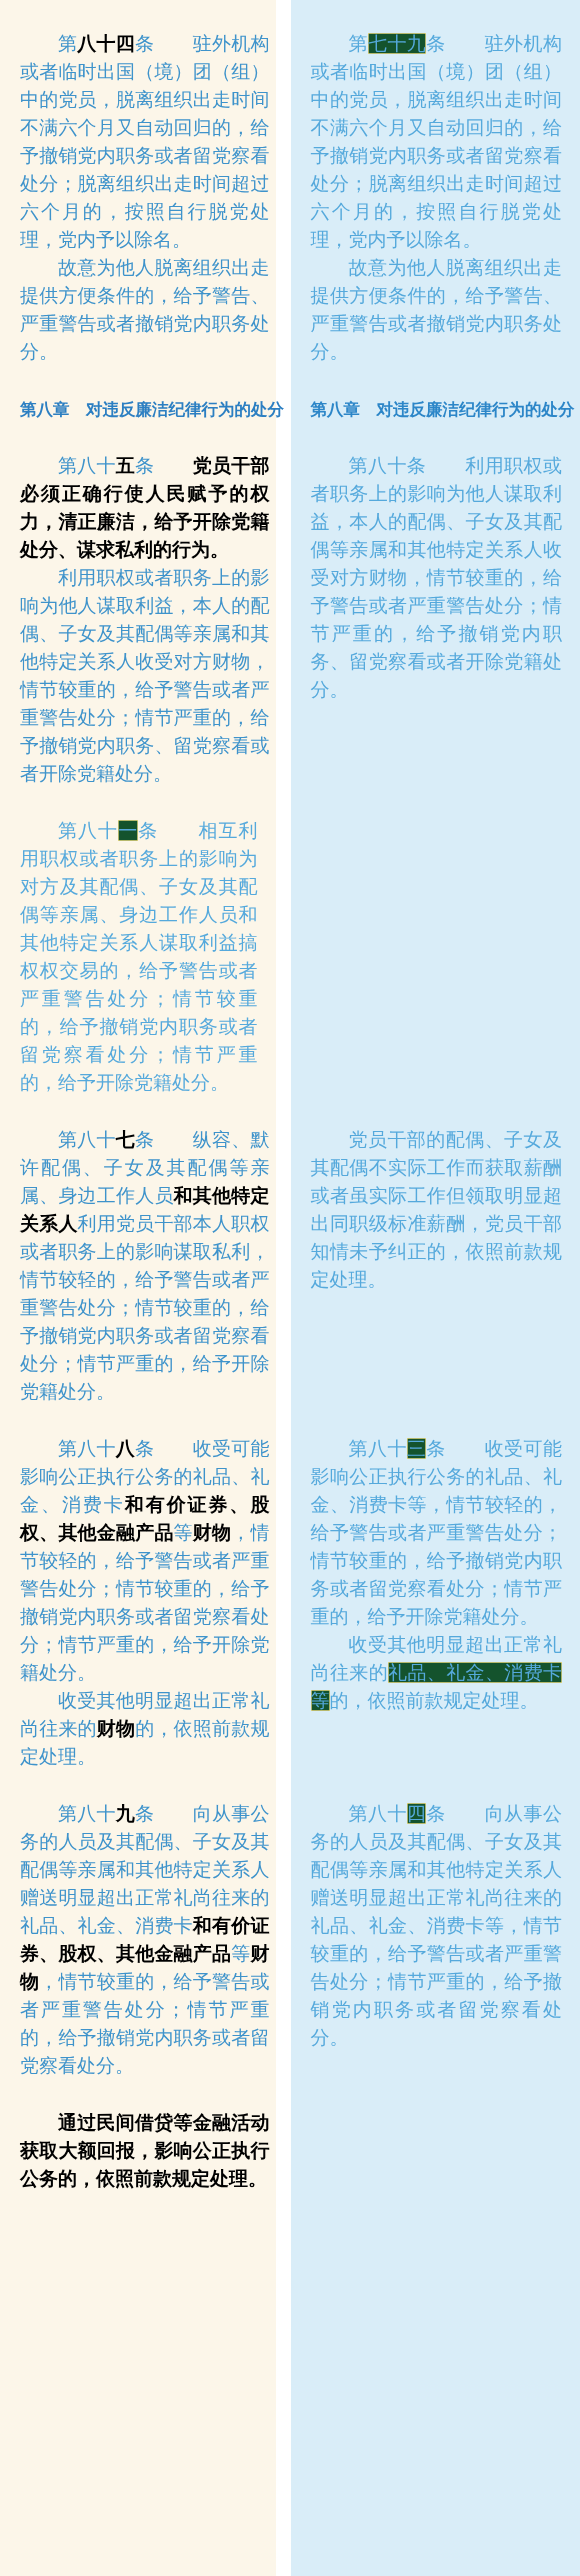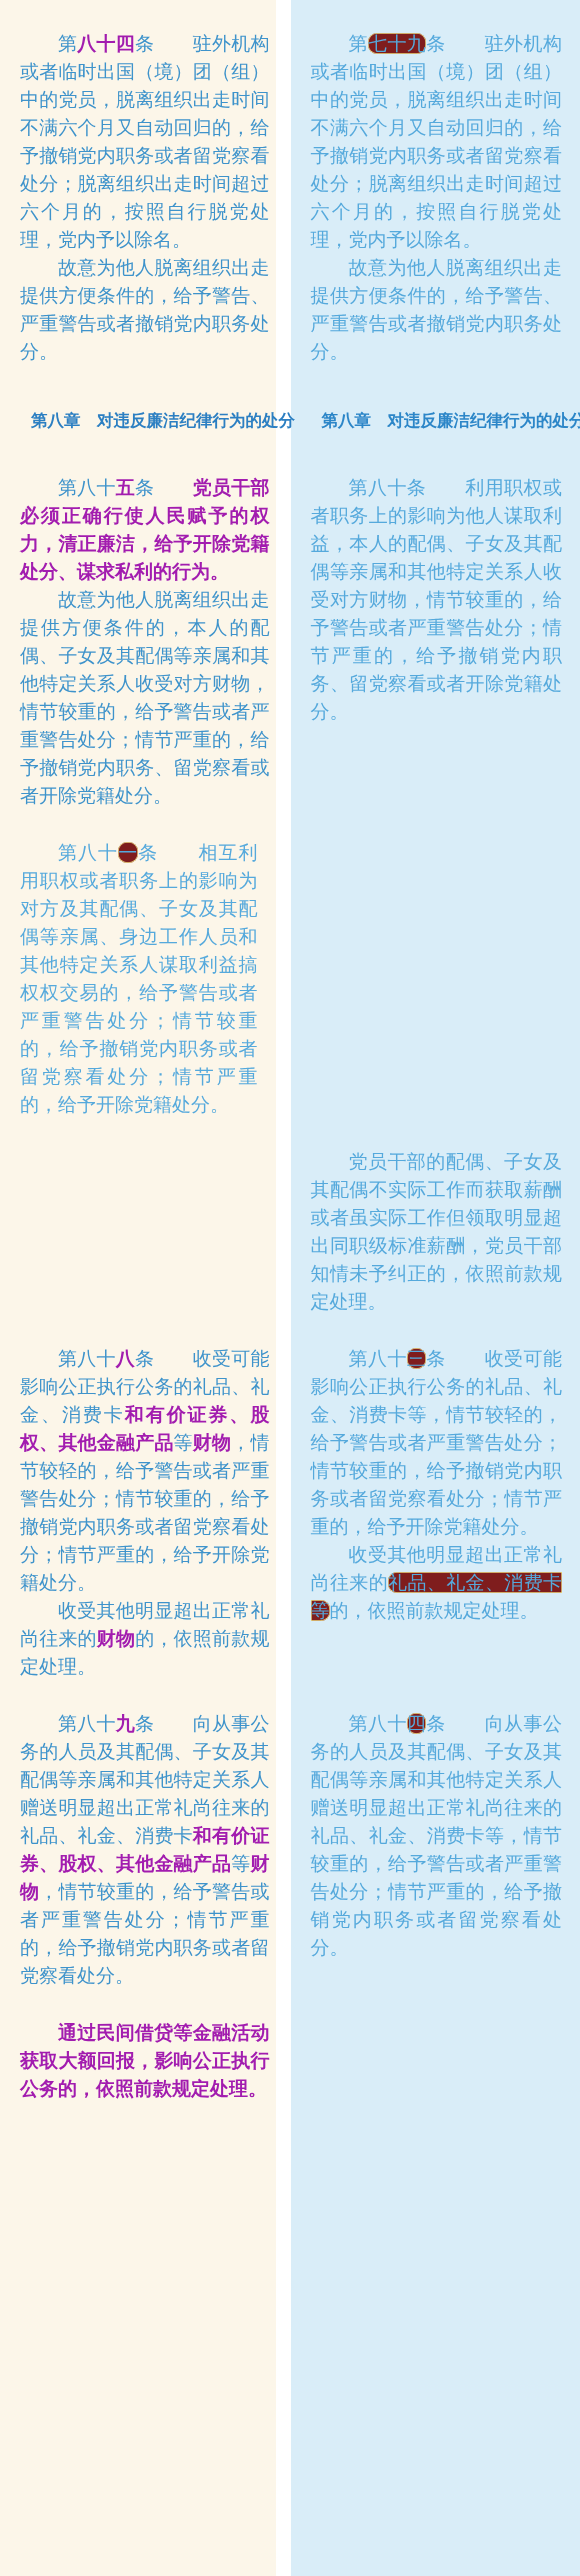--- a/index.html
+++ b/index.html
@@ -33,24 +33,24 @@
   .col-left{color:#3E93CB;}
   .col-right{color:#55A9DC;}
   p.para{
     margin:0;
     text-indent:2em;
     font-size:19px;
     line-height:28px;
     text-align:justify;
   }
   .seg-n{}
-  .seg-r{color:#a21caf;font-weight:bold;}
-  .seg-h{background:#7f1d1d;box-shadow:inset 0 0 0 0.7px #EDDC82;border-radius:9px;}
+  .seg-r{color:#000000;font-weight:bold;}
+  .seg-h{background:#14532d;box-shadow:inset 0 0 0 0.7px #EDDC82;}
   h2.chapter{
-    margin:11px;
+    margin:0;
     font-size:16.5px;
     line-height:28px;
     font-weight:bold;
     text-align:left;
     white-space:nowrap;
   }
   .col-left h2.chapter{color:#2C7FC2;}
   .col-right h2.chapter{color:#2C86C8;}
 </style>
 </head>
@@ -75,33 +75,34 @@
         <div class="cell cell-left col-left">
           <h2 class="chapter">第八章　对违反廉洁纪律行为的处分</h2>
         </div>
         <div class="cell cell-right col-right">
           <h2 class="chapter">第八章　对违反廉洁纪律行为的处分</h2>
         </div>
       </div>
       <div class="row">
         <div class="cell cell-left col-left">
           <p class="para"><span class="seg-n">第八十</span><span class="seg-r">五</span><span class="seg-n">条　　</span><span class="seg-r">党员干部必须正确行使人民赋予的权力，清正廉洁，给予开除党籍处分、谋求私利的行为。</span></p>
-          <p class="para"><span class="seg-n">故意为他人脱离组织出走提供方便条件的，本人的配偶、子女及其配偶等亲属和其他特定关系人收受对方财物，情节较重的，给予警告或者严重警告处分；情节严重的，给予撤销党内职务、留党察看或者开除党籍处分。</span></p>
+          <p class="para"><span class="seg-n">利用职权或者职务上的影响为他人谋取利益，本人的配偶、子女及其配偶等亲属和其他特定关系人收受对方财物，情节较重的，给予警告或者严重警告处分；情节严重的，给予撤销党内职务、留党察看或者开除党籍处分。</span></p>
         </div>
         <div class="cell cell-right col-right">
           <p class="para"><span class="seg-n">第八十条　　利用职权或者职务上的影响为他人谋取利益，本人的配偶、子女及其配偶等亲属和其他特定关系人收受对方财物，情节较重的，给予警告或者严重警告处分；情节严重的，给予撤销党内职务、留党察看或者开除党籍处分。</span></p>
         </div>
       </div>
       <div class="row">
         <div class="cell cell-right col-right">
           <p class="para"><span class="seg-n">第八十</span><span class="seg-h">一</span><span class="seg-n">条　　相互利用职权或者职务上的影响为对方及其配偶、子女及其配偶等亲属、身边工作人员和其他特定关系人谋取利益搞权权交易的，给予警告或者严重警告处分；情节较重的，给予撤销党内职务或者留党察看处分；情节严重的，给予开除党籍处分。</span></p>
         </div>
       </div>
       <div class="row">
         <div class="cell cell-left col-left">
+          <p class="para"><span class="seg-n">第八十</span><span class="seg-r">七</span><span class="seg-n">条　　纵容、默许配偶、子女及其配偶等亲属、身边工作人员</span><span class="seg-r">和其他特定关系人</span><span class="seg-n">利用党员干部本人职权或者职务上的影响谋取私利，情节较轻的，给予警告或者严重警告处分；情节较重的，给予撤销党内职务或者留党察看处分；情节严重的，给予开除党籍处分。</span></p>
         </div>
         <div class="cell cell-right col-right">
           <p class="para"><span class="seg-n">党员干部的配偶、子女及其配偶不实际工作而获取薪酬或者虽实际工作但领取明显超出同职级标准薪酬，党员干部知情未予纠正的，依照前款规定处理。</span></p>
         </div>
       </div>
       <div class="row">
         <div class="cell cell-left col-left">
           <p class="para"><span class="seg-n">第八十</span><span class="seg-r">八</span><span class="seg-n">条　　收受可能影响公正执行公务的礼品、礼金、消费卡</span><span class="seg-r">和有价证券、股权、其他金融产品</span><span class="seg-n">等</span><span class="seg-r">财物</span><span class="seg-n">，情节较轻的，给予警告或者严重警告处分；情节较重的，给予撤销党内职务或者留党察看处分；情节严重的，给予开除党籍处分。</span></p>
           <p class="para"><span class="seg-n">收受其他明显超出正常礼尚往来的</span><span class="seg-r">财物</span><span class="seg-n">的，依照前款规定处理。</span></p>
         </div>

